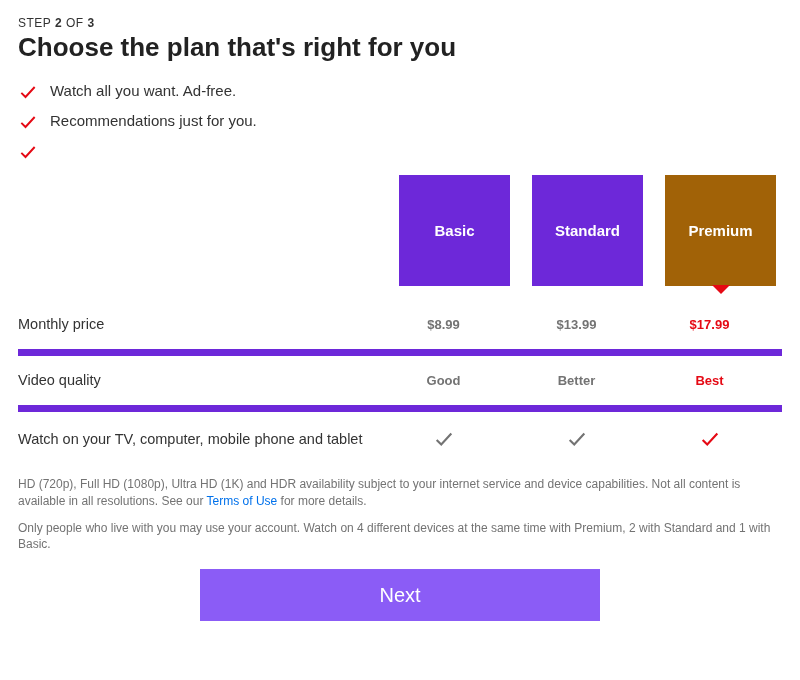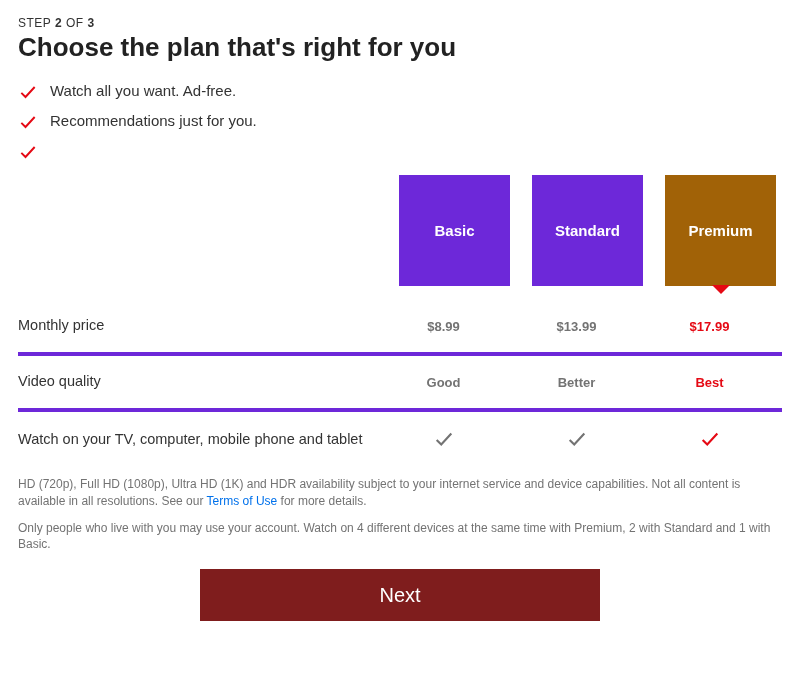--- a/index.html
+++ b/index.html
@@ -65,21 +65,21 @@
       bottom: -8px;
       transform: translateX(-50%);
       border-left: 9px solid transparent;
       border-right: 9px solid transparent;
       border-top: 9px solid #e50914;
     }
 
     .feature-row {
       display: flex;
       align-items: center;
-      border-bottom: 4px solid #6d28d9;
+      border-bottom: 7px solid #6d28d9;
       min-height: 56px;
       padding: 10px 6px 10px 0;
     }
     .feature-row:last-of-type { border-bottom: none; }
     .feature-label {
       flex: 1;
       font-size: 14.5px;
       color: #333;
       padding-right: 14px;
       line-height: 1.35;
@@ -98,21 +98,21 @@
       font-size: 12px;
       color: #737373;
       margin-top: 8px;
       line-height: 1.4;
     }
     .disclaimer a { color: #0071eb; text-decoration: none; cursor: pointer; }
     .disclaimer + .disclaimer { margin-top: 10px; }
 
     .next-btn-wrap { text-align: center; margin-top: 16px; }
     .next-btn {
-      background: #7f1d1d;
+      background: #8b5cf6;
       color: #fff;
       border: none;
       width: 400px;
       height: 52px;
       font-size: 20px;
       cursor: pointer;
     }
   </style>
 </head>
 <body>

